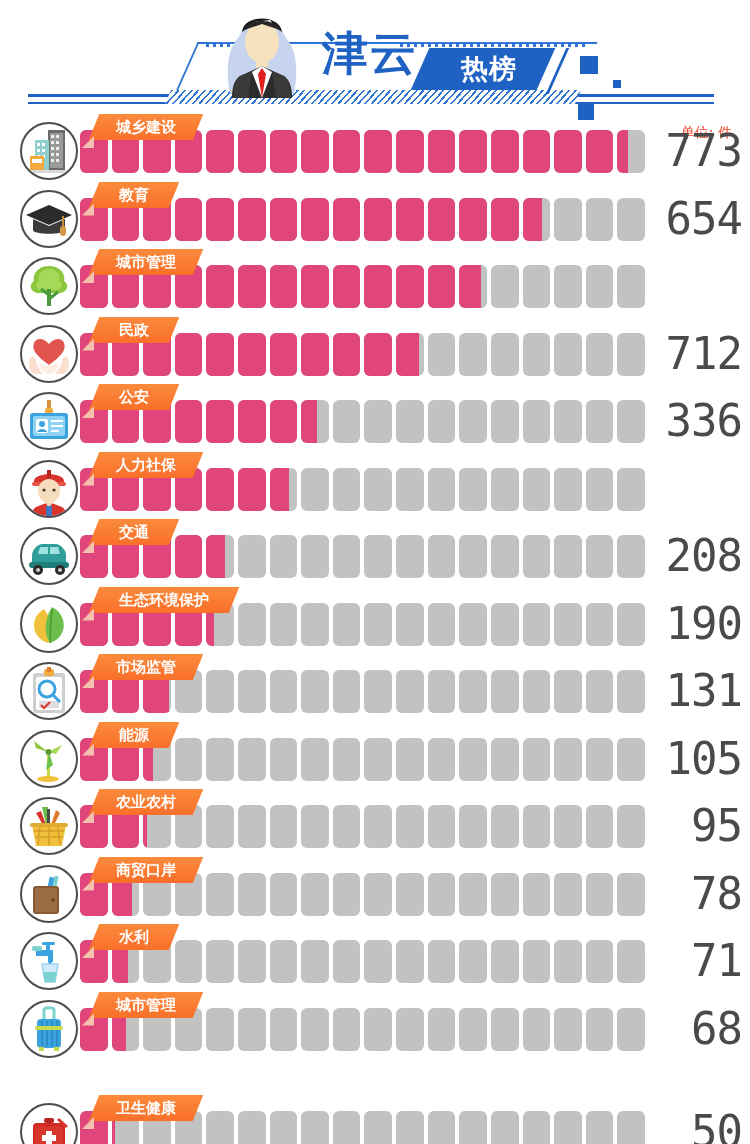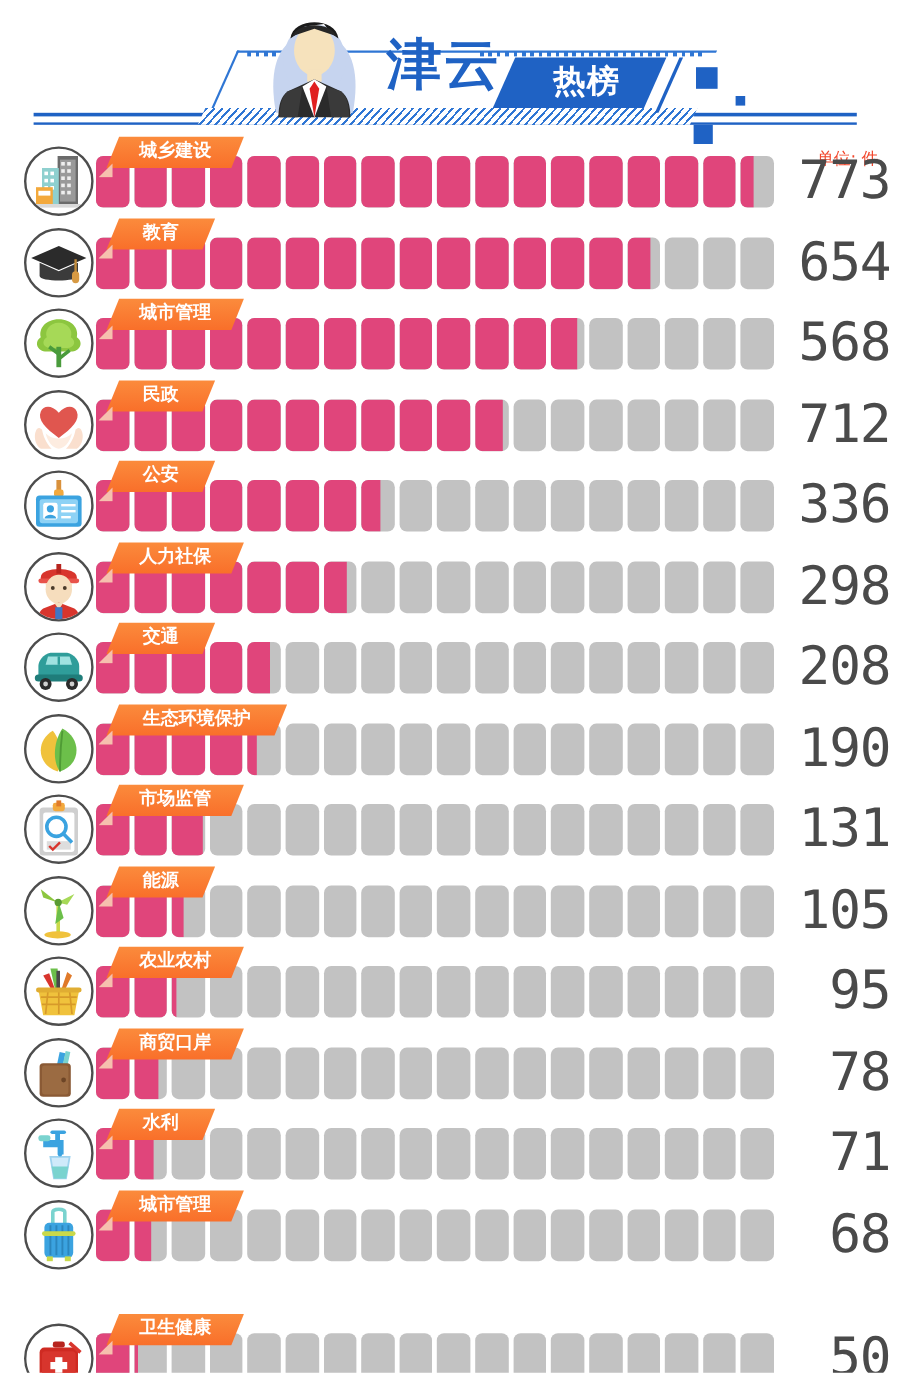--- a/index.html
+++ b/index.html
@@ -130,21 +130,21 @@
     position: absolute; top: -8px; height: 26px;
     background: linear-gradient(180deg, #fb8b3c 0%, #f96f2a 100%);
     transform: skewX(-22deg);
     z-index: 4;
   }
   .tag-text {
     position: absolute; top: -8px; height: 26px;
     line-height: 26px;
     color: #ffffff; font-size: 15px; font-weight: 700;
     text-align: center;
-    font-family: Liberation Mono, monospace;
+    font-family: Liberation Sans, sans-serif;
     z-index: 6;
     white-space: nowrap;
   }
   .tag-fold {
     position: absolute; top: 14px;
     width: 12px; height: 12px;
     background: #f6c0ae;
     z-index: 5;
     clip-path: polygon(0 100%, 100% 0, 100% 100%);
   }
@@ -414,21 +414,20 @@
         </div>
         <div class="seg"></div>
         <div class="seg"></div>
         <div class="seg"></div>
         <div class="seg"></div>
         <div class="seg"></div>
       </div>
       <div class="tag-fold" style="left: 82px;"></div>
       <div class="tag" style="left: 94px; width: 104px;"></div>
       <div class="tag-text" style="left: 94px; width: 104px;">城市管理</div>
-      <div class="value">568</div>
     </div>
     <div class="row" style="top: 202.5px;">
       <div class="icon-circle">
         <svg viewBox="0 0 54 54" width="54" height="54">
       <path d="M27 38 C16 30 9 23 12 16 C14 11 21 10 27 17 C33 10 40 11 42 16 C45 23 38 30 27 38 Z" fill="#e0564f"></path>
       <path d="M8 32 C6 36 7 44 12 47 L21 47 C16 42 14 36 13 31 C11 29 9 29 8 32 Z" fill="#fadfce"></path>
       <path d="M46 32 C48 36 47 44 42 47 L33 47 C38 42 40 36 41 31 C43 29 45 29 46 32 Z" fill="#fadfce"></path>
       <path d="M16 34 C18 42 22 46 27 47 C32 46 36 42 38 34 C33 40 21 40 16 34 Z" fill="#fdece0"></path>
     </svg>
       </div>
@@ -582,21 +581,20 @@
         <div class="seg"></div>
         <div class="seg"></div>
         <div class="seg"></div>
         <div class="seg"></div>
         <div class="seg"></div>
         <div class="seg"></div>
       </div>
       <div class="tag-fold" style="left: 82px;"></div>
       <div class="tag" style="left: 94px; width: 104px;"></div>
       <div class="tag-text" style="left: 94px; width: 104px;">人力社保</div>
-      <div class="value">298</div>
     </div>
     <div class="row" style="top: 405px;">
       <div class="icon-circle">
         <svg viewBox="0 0 54 54" width="54" height="54">
       <path d="M10 34 L10 26 C10 22 14 16 20 15 L34 15 C40 16 44 22 44 26 L44 34 Z" fill="#2f9d9a"></path>
       <path d="M16 25 L18 18 L36 18 L38 25 Z" fill="#9fe2e0"></path>
       <rect x="26" y="18" width="2" height="7" fill="#2f9d9a"></rect>
       <rect x="7" y="33" width="40" height="6" rx="3" fill="#1f7d7a"></rect>
       <circle cx="16" cy="41" r="5" fill="#2b2b2b"></circle>
           <circle cx="16" cy="41" r="2" fill="#cfcfcf"></circle>

